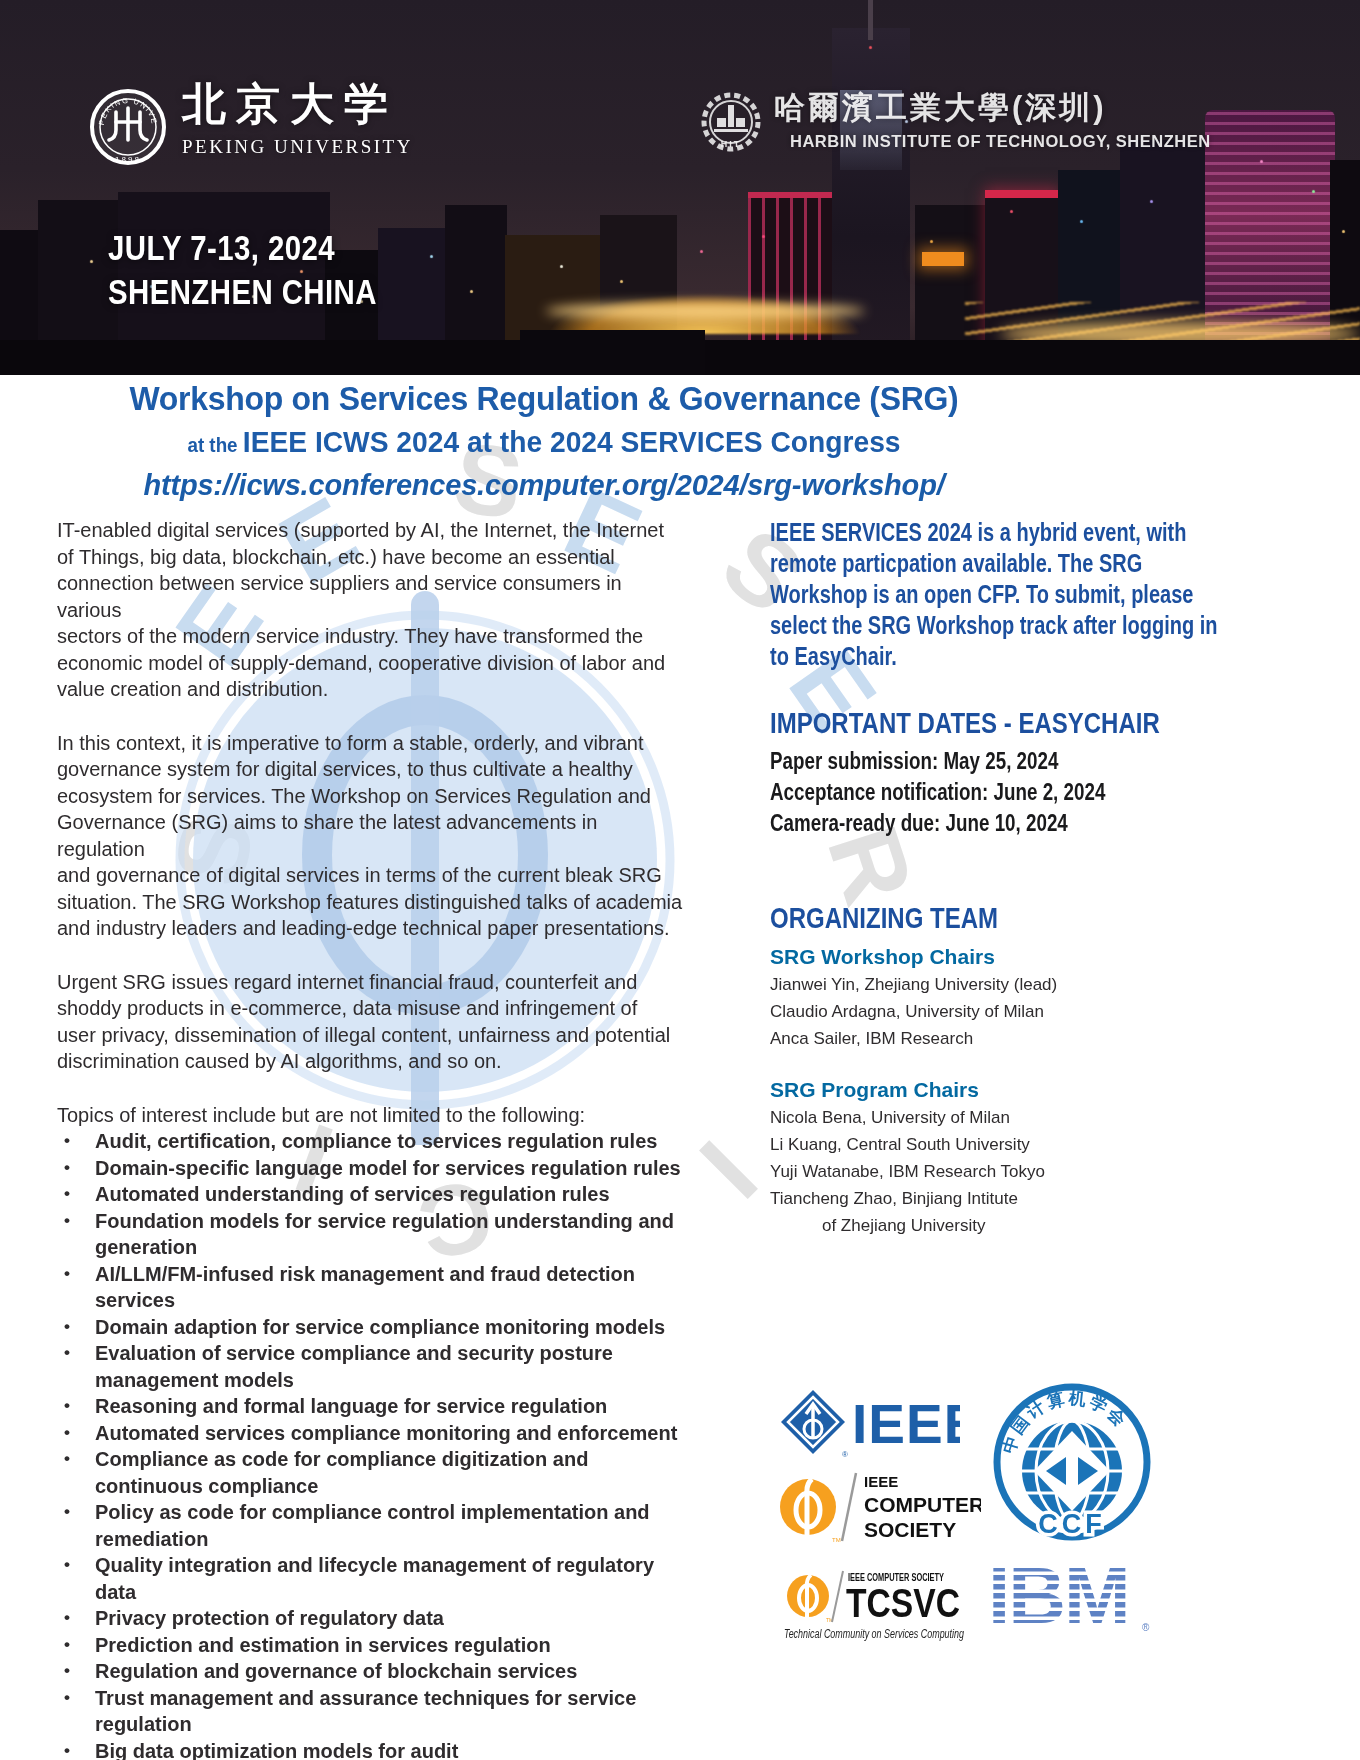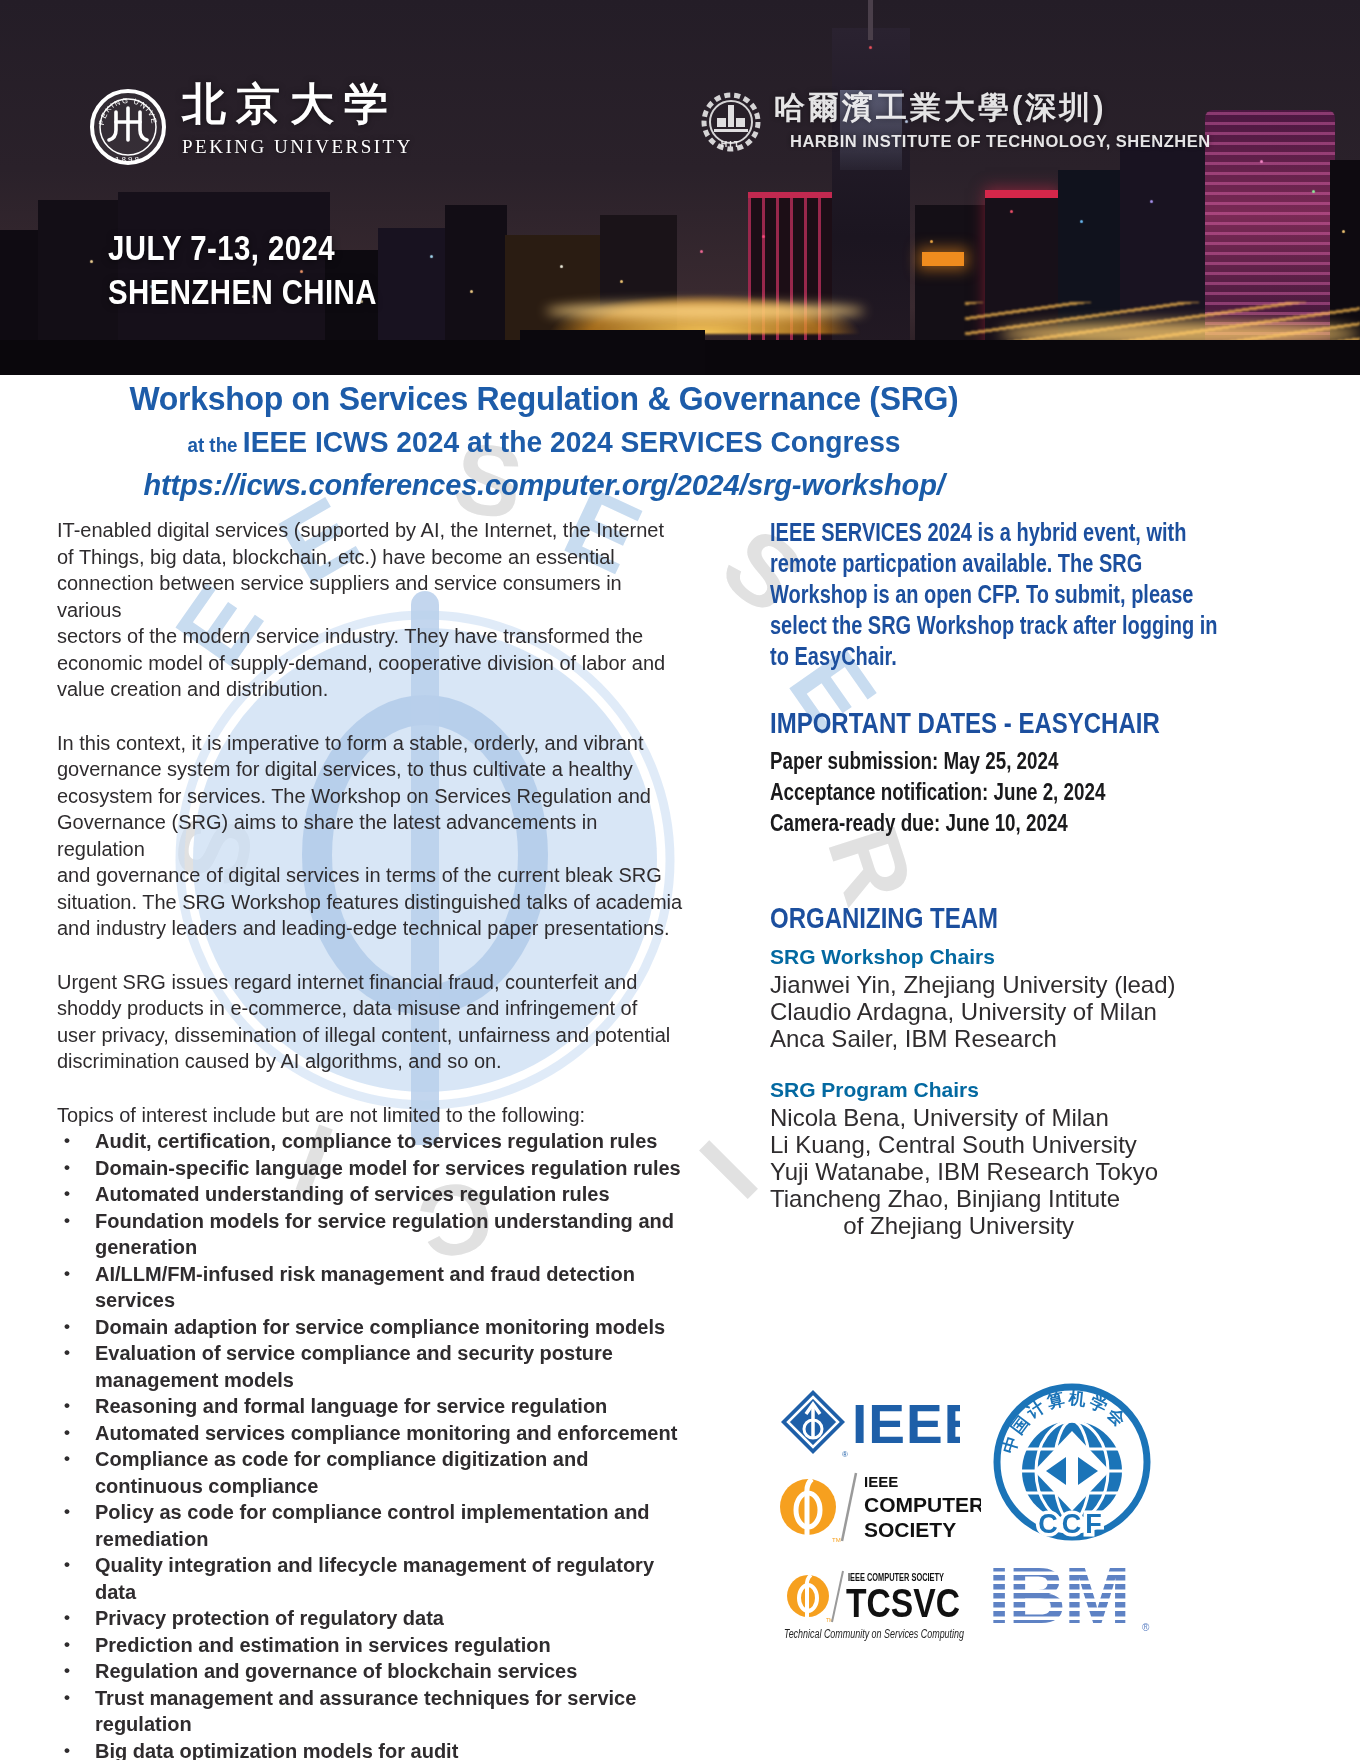--- a/index.html
+++ b/index.html
@@ -88,21 +88,21 @@
   .topics li{position:relative;padding-left:38px;white-space:pre-line;}
   .topics li::before{content:"\2022";position:absolute;left:7px;top:0;font-size:17px;}
   .rightcol{position:absolute;left:770px;top:517px;width:548px;z-index:3;}
   .cx80{transform:scaleX(.80);transform-origin:0 0;width:125%;}
   .cfp{font-size:25px;font-weight:bold;line-height:31px;color:#1C4F9E;white-space:pre-line;}
   .dates-h{margin-top:33px;font-size:30px;font-weight:bold;line-height:35px;color:#1C4F9E;}
   .dates{margin-top:6px;font-size:23.5px;font-weight:bold;line-height:31px;color:#1A1A1C;white-space:pre-line;}
   .team-h{margin-top:61px;font-size:30px;font-weight:bold;line-height:35px;color:#1C4F9E;}
   .chair-h{margin-top:8px;font-size:21px;font-weight:bold;line-height:28px;color:#0369a1;}
   .chair-h2{margin-top:24px;}
-  .chair-list{font-size:24px;line-height:27px;color:#2F2C2E;white-space:pre-line;}
+  .chair-list{font-size:17px;line-height:27px;color:#2F2C2E;white-space:pre-line;}
   
   .logo{position:absolute;z-index:3;}
   .ieee-logo{left:776px;top:1385px;}
   .ccf-logo{left:988px;top:1381px;}
   .cs-logo{left:776px;top:1468px;}
   .tcsvc-logo{left:784px;top:1568px;}
   .ibm-logo{left:990px;top:1553px;text-align:right;}
 </style>
 </head>
 <body>

